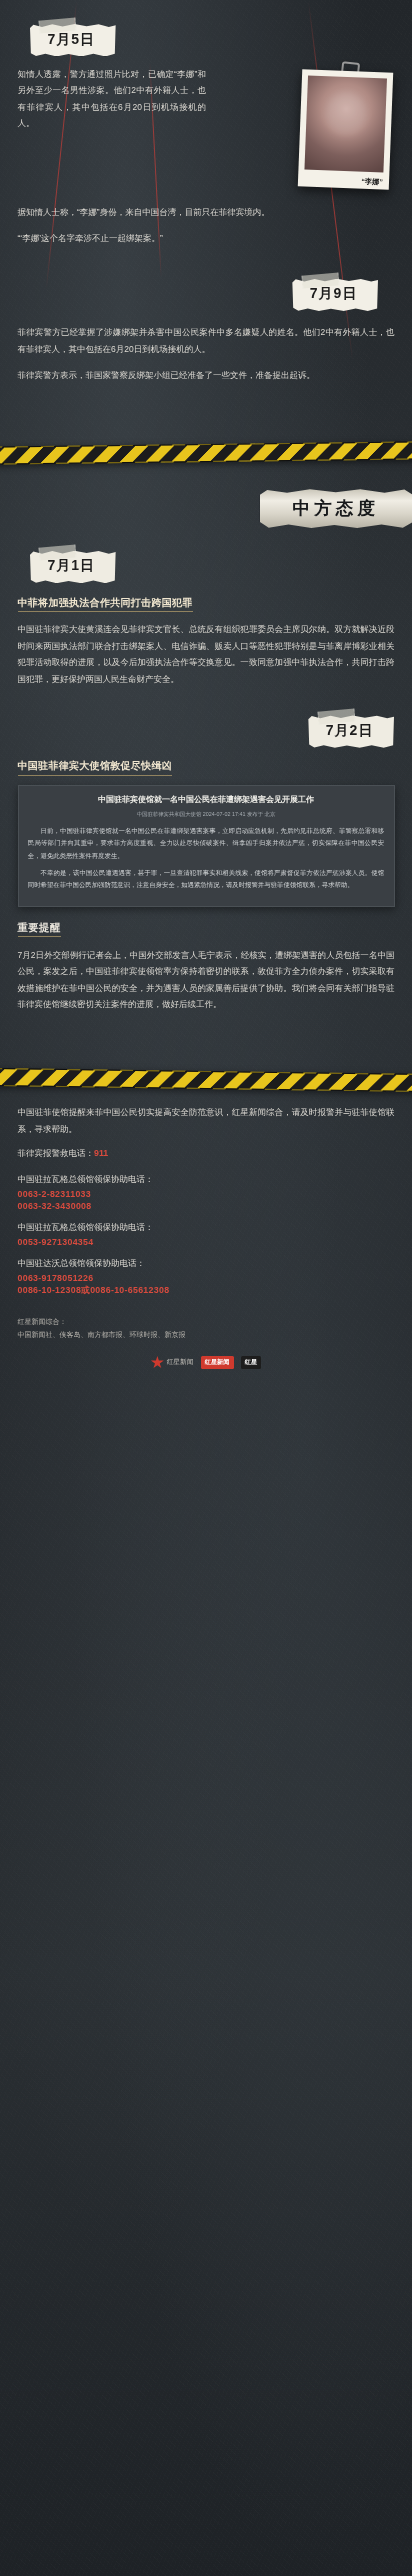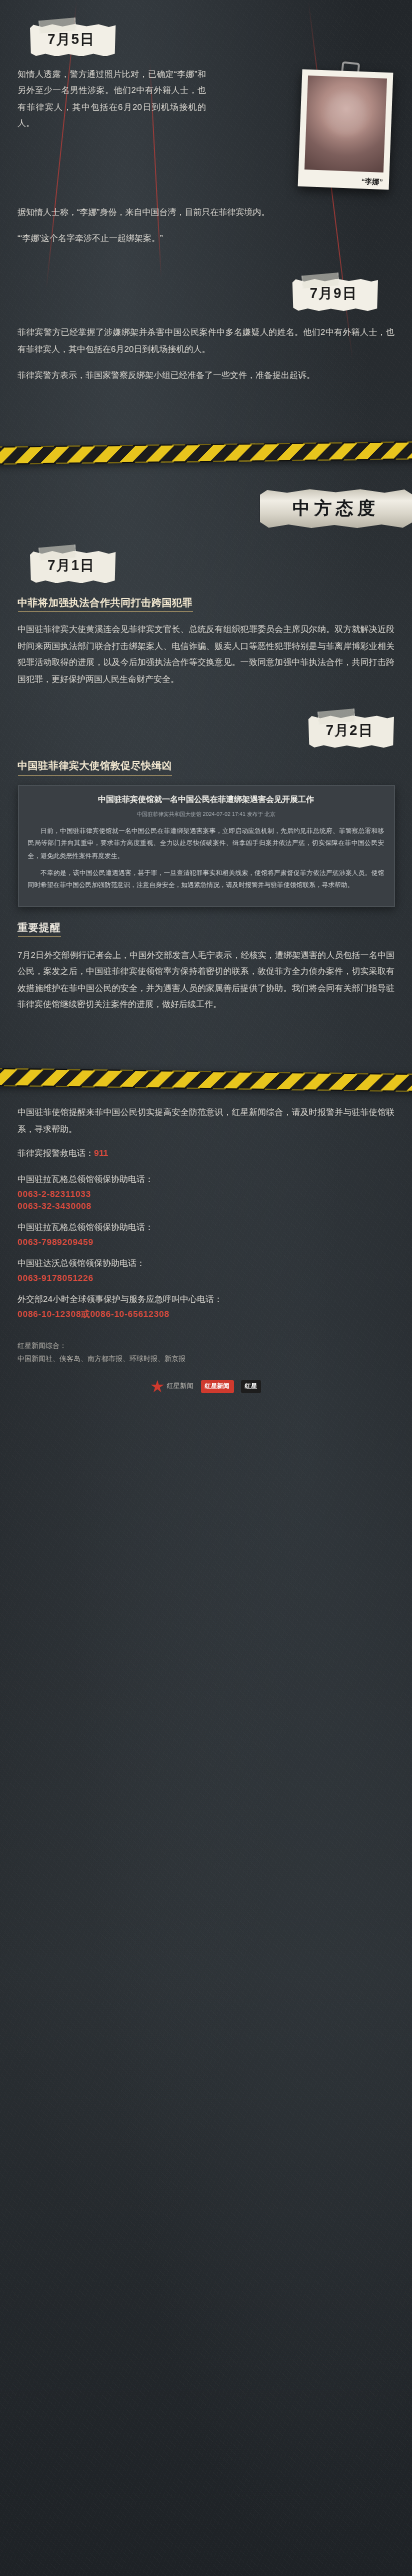--- a/index.html
+++ b/index.html
@@ -375,26 +375,25 @@
     <div class="hot-inline">
       <span>菲律宾报警救电话：</span><b>911</b>
     </div>
 
     <div class="hot-label">中国驻拉瓦格总领馆领保协助电话：</div>
     <div class="hot-num">0063-2-82311033</div>
 
     <div class="hot-num">0063-32-3430008</div>
 
     <div class="hot-label">中国驻拉瓦格总领馆领保协助电话：</div>
-    <div class="hot-num">0063-7989209459</div>
+    <div class="hot-num">0053-9271304354</div>
 
     <div class="hot-label">中国驻达沃总领馆领保协助电话：</div>
     <div class="hot-num">0063-9178051226</div>
 
-    <div class="hot-label">外交部24小时全球领事保护与服务应急呼叫中心电话：</div>
     <div class="hot-num">0086-10-12308或0086-10-65612308</div>
 
     <div class="footer">
       <div>红星新闻综合：</div>
       <div>中国新闻社、侠客岛、南方都市报、环球时报、新京报</div>
     </div>
 
     <div class="logo-row">
       <div class="logo-star">
         <span class="star-mark"></span>

